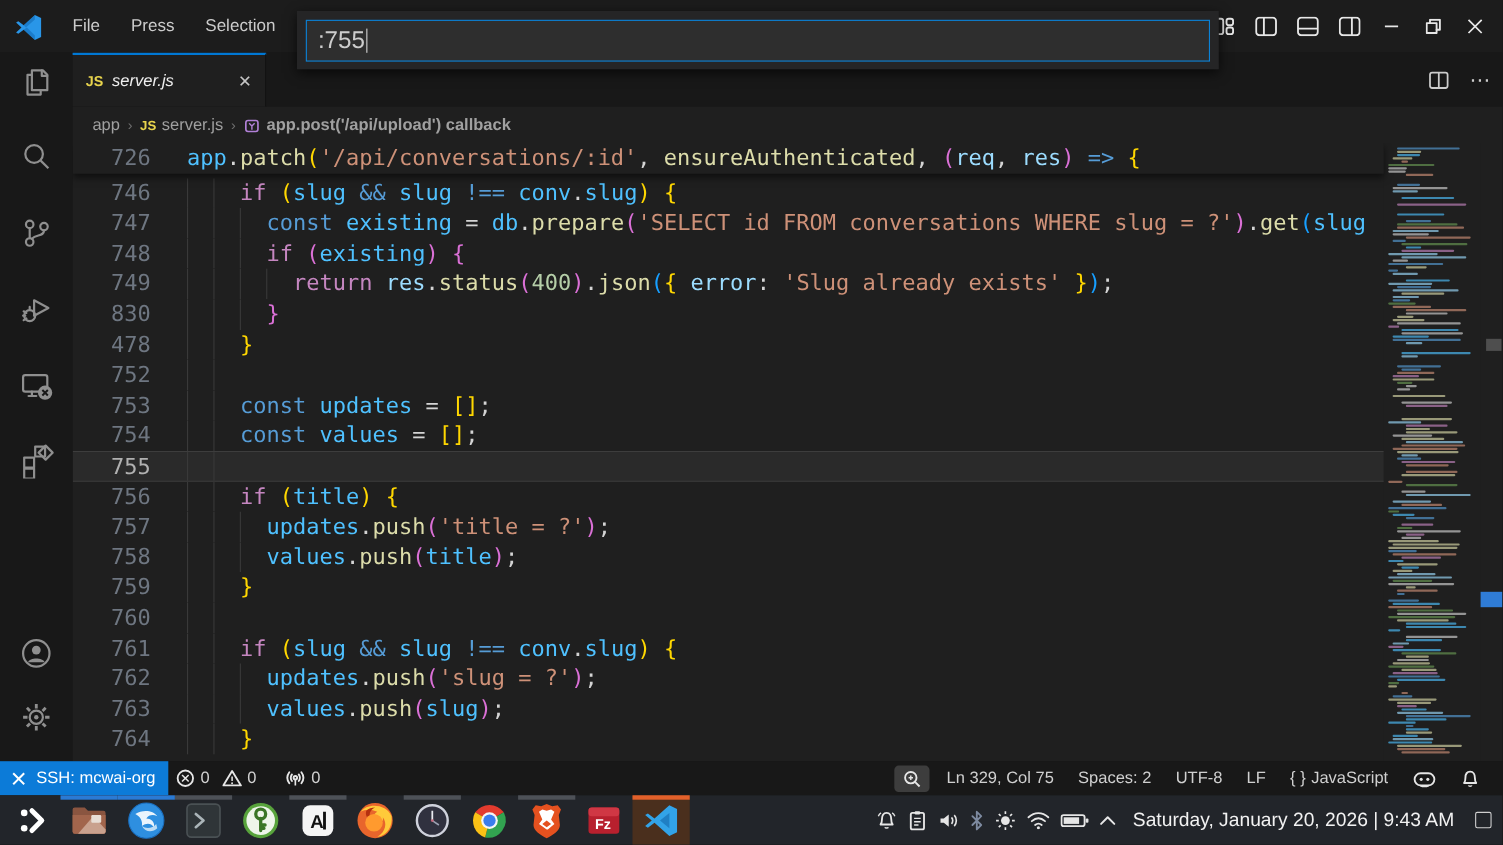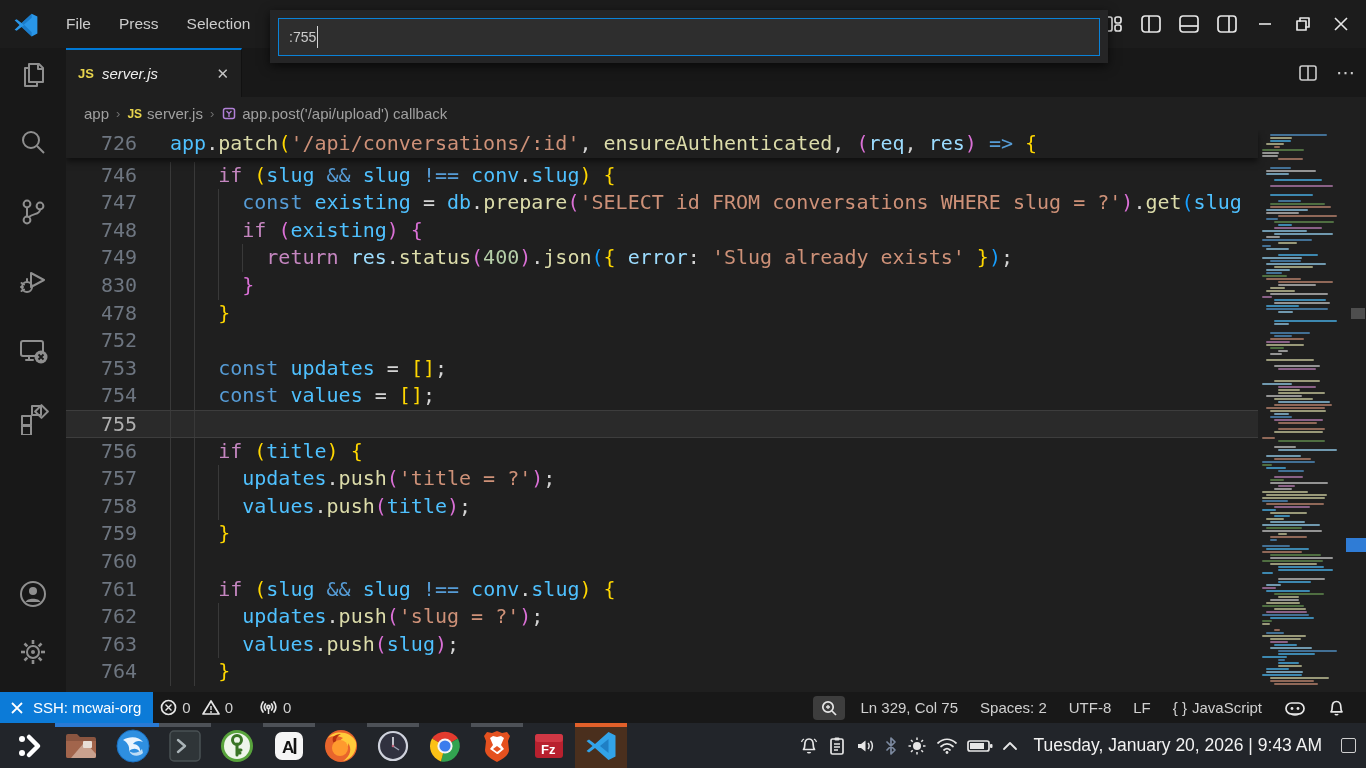--- a/index.html
+++ b/index.html
@@ -50,21 +50,21 @@
   .minimap { position:absolute; left:1192px; top:0; width:88px; height:562px; background:#1f1f1f; overflow:hidden; }
   .mm-line { position:absolute; height:2px; border-radius:1px; opacity:.65; }
   .oruler { position:absolute; left:1280px; top:0; width:20px; height:562px; background:#1f1f1f; }
   .scroll-thumb { position:absolute; left:5px; top:178px; width:14px; height:11px; background:#4e4e4e; }
   .cursor-mark { position:absolute; left:0; top:408px; width:20px; height:14px; background:#2f7cd6; }
 
   
   .quickinput { position:absolute; left:270px; top:10px; width:838px; background:#252526; z-index:50;
     box-shadow:0 3px 10px rgba(0,0,0,.65); padding:8px 8px 7px 8px; }
   .qi-input { height:38px; background:#2e2e2e; border:1px solid #0a82d8; display:flex; align-items:center;
-    padding:0 10px; color:#cccccc; font-size:14px; }
+    padding:0 10px; color:#cccccc; font-size:22px; }
   .qi-caret { display:inline-block; width:1px; height:22px; background:#d4d4d4; margin-left:1px; }
   .qi-row { margin-top:7px; height:30px; background:#04395e; display:flex; align-items:center;
     padding:0 10px; color:#f0f0f0; font-size:16.5px; }
 
   
   .statusbar { position:absolute; left:0; top:692px; width:1366px; height:31px; background:#181818;
     display:flex; align-items:center; color:#d0d0d0; font-size:15px;text-align:right; }
   .sb-remote { height:31px; background:#0c7bd8; color:#ffffff; display:flex; align-items:center;
     padding:0 12px 0 8px; gap:7px; }
   .sb-item { display:flex; align-items:center; gap:5px; padding:0 7px; }
@@ -236,21 +236,21 @@
 <div class="breadcrumbs" id="breadcrumbs">
       <span style="display: inline-flex; align-items: center;">
         <span>app</span>
       </span>
       <span class="bc-sep">›</span>
       <span style="display: inline-flex; align-items: center;">
         <span class="bc-js">JS</span>
         <span>server.js</span>
       </span>
       <span class="bc-sep">›</span>
-      <span style="display: inline-flex; align-items: flex-start;">
+      <span style="display: inline-flex; align-items: center; font-weight: bold;">
         <span style="margin-right:5px;">
           <svg width="16" height="16" viewBox="0 0 16 16">
             <rect x="2.5" y="3.5" width="11" height="10" rx="2" fill="none" stroke="#b180d7" stroke-width="1.5"></rect>
             <path d="M5.5 6 L8 8.5 L10.5 6 M8 8.5 V12" fill="none" stroke="#b180d7" stroke-width="1.3"></path>
           </svg>
         </span>
         <span>app.post('/api/upload') callback</span>
       </span>
     </div>
 
@@ -668,18 +668,18 @@
             <rect x="1" y="2" width="21" height="10" rx="2" fill="none" stroke="#e6e6e6" stroke-width="1.7" stroke-linecap="round" stroke-linejoin="round"></rect>
             <rect x="3" y="4" width="14" height="6" fill="#e6e6e6"></rect>
             <rect x="23" y="5" width="2.5" height="4" rx="1" fill="#e6e6e6"></rect>
           </svg>
         </span>
         <span>
           <svg width="16" height="10" viewBox="0 0 16 10">
             <path d="M2 8 L8 2 L14 8" fill="none" stroke="#e6e6e6" stroke-width="1.8" stroke-linecap="round" stroke-linejoin="round"></path>
           </svg>
         </span>
-        <span class="tray-clock">Tuesday, January 20, 2026 | 9:43 AM</span>
+        <span class="tray-clock">Saturday, January 20, 2026 | 9:43 AM</span>
         <span class="showdesk"></span>
       </div>
     </div>
 
 </div>
 
 </body></html>

